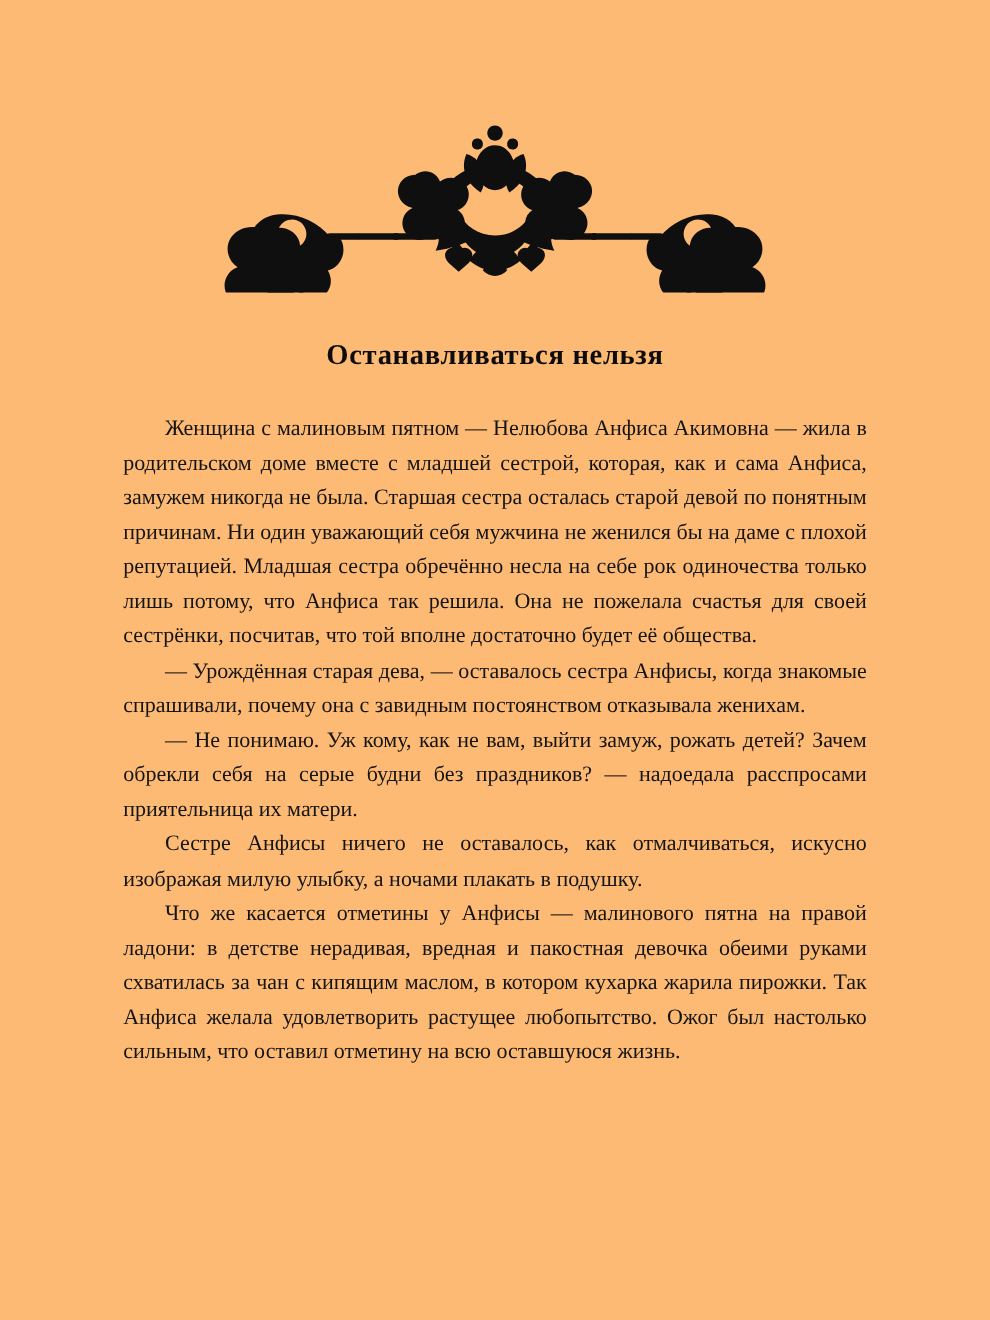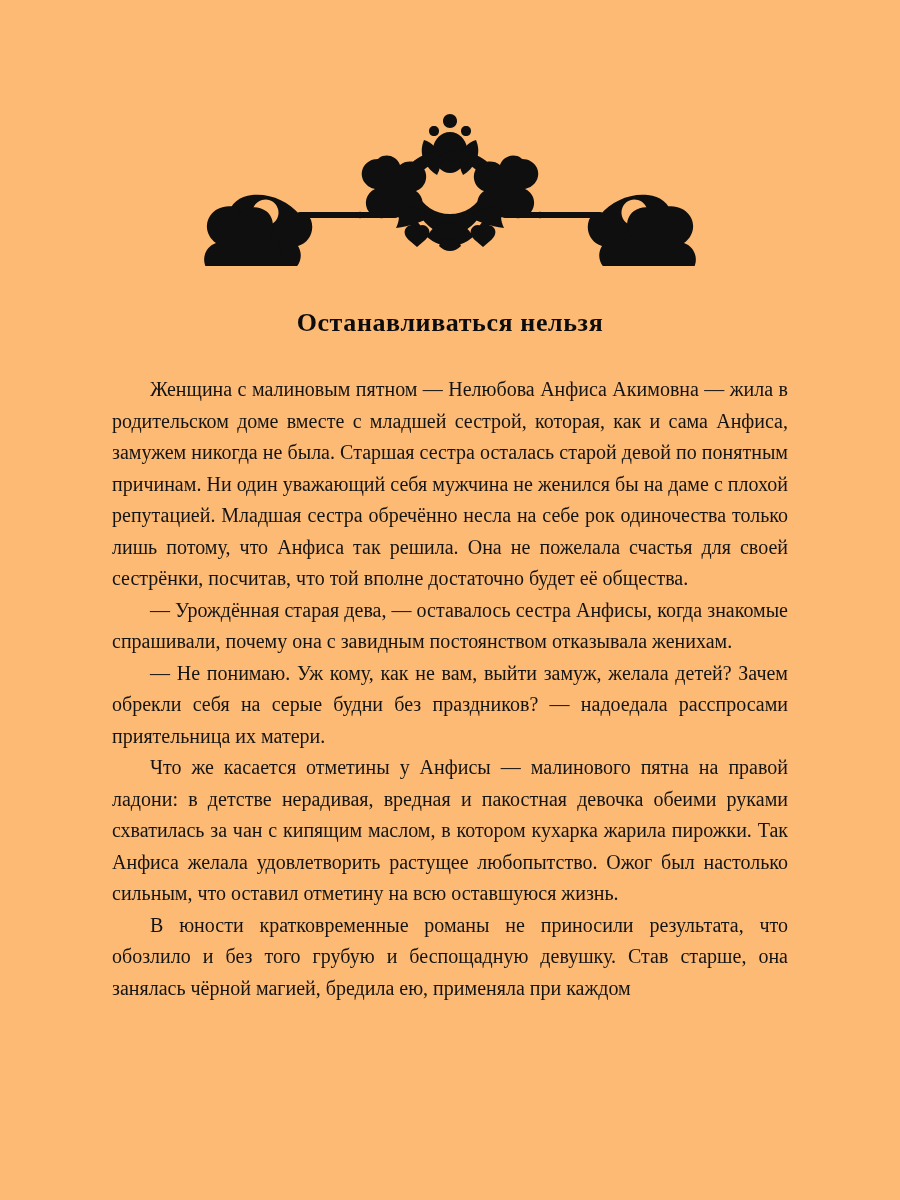--- a/index.html
+++ b/index.html
@@ -112,18 +112,18 @@
         <circle cx="424" cy="119" r="2.4"></circle>
       </g>
     </svg>
   </div>
 
   <h1 class="chapter-title">Останавливаться нельзя</h1>
 
   <div class="body-text">
     <p>Женщина с малиновым пятном — Нелюбова Анфиса Акимовна — жила в родительском доме вместе с младшей сестрой, которая, как и сама Анфиса, замужем никогда не была. Старшая сестра осталась старой девой по понятным причинам. Ни один уважающий себя мужчина не женился бы на даме с плохой репутацией. Младшая сестра обречённо несла на себе рок одиночества только лишь потому, что Анфиса так решила. Она не пожелала счастья для своей сестрёнки, посчитав, что той вполне достаточно будет её общества.</p>
     <p>— Урождённая старая дева, — оставалось сестра Анфисы, когда знакомые спрашивали, почему она с завидным постоянством отказывала женихам.</p>
-    <p>— Не понимаю. Уж кому, как не вам, выйти замуж, желала детей? Зачем обрекли себя на серые будни без праздников? — надоедала расспросами приятельница их матери.</p>
+    <p>— Не понимаю. Уж кому, как не вам, выйти замуж, рожать детей? Зачем обрекли себя на серые будни без праздников? — надоедала расспросами приятельница их матери.</p>
+    <p>Сестре Анфисы ничего не оставалось, как отмалчиваться, искусно изображая милую улыбку, а ночами плакать в подушку.</p>
     <p>Что же касается отметины у Анфисы — малинового пятна на правой ладони: в детстве нерадивая, вредная и пакостная девочка обеими руками схватилась за чан с кипящим маслом, в котором кухарка жарила пирожки. Так Анфиса желала удовлетворить растущее любопытство. Ожог был настолько сильным, что оставил отметину на всю оставшуюся жизнь.</p>
-    <p>В юности кратковременные романы не приносили результата, что обозлило и без того грубую и беспощадную девушку. Став старше, она занялась чёрной магией, бредила ею, применяла при каждом</p>
   </div>
 
 </div>
 
 </body></html>

